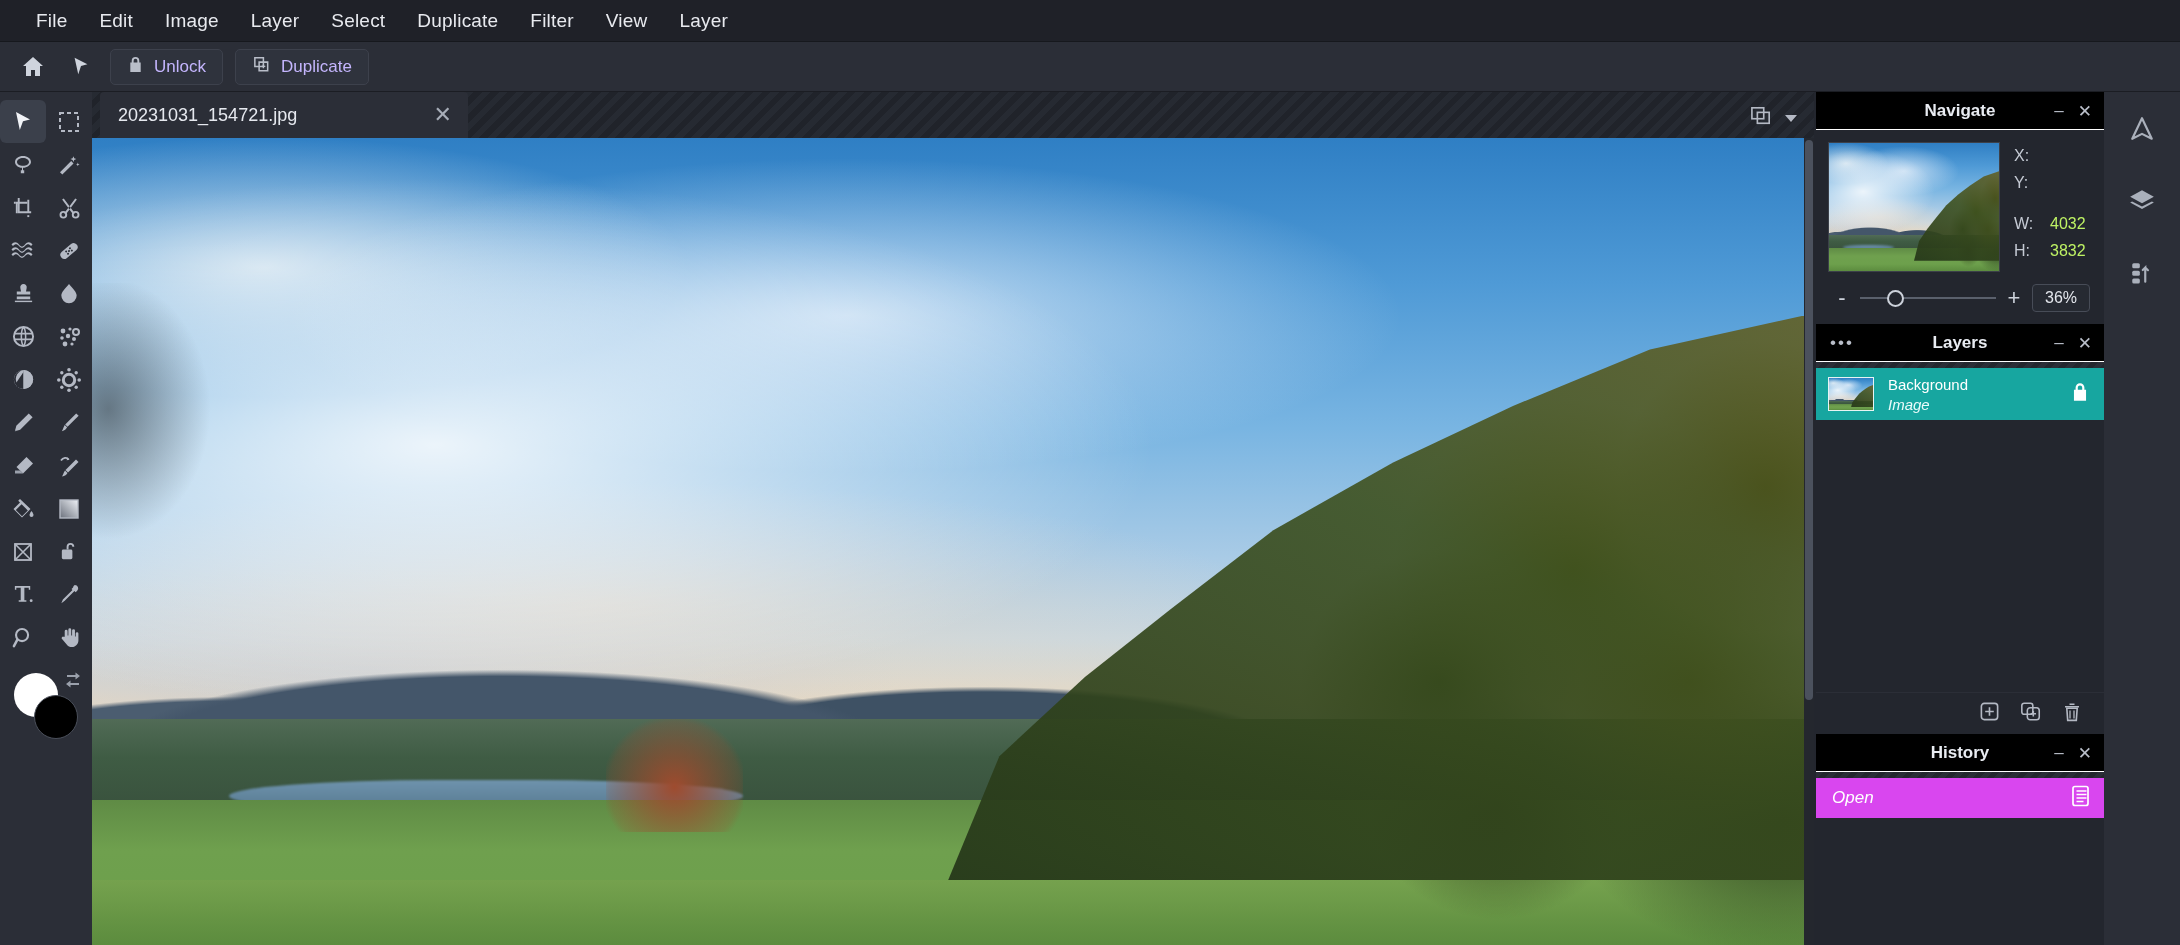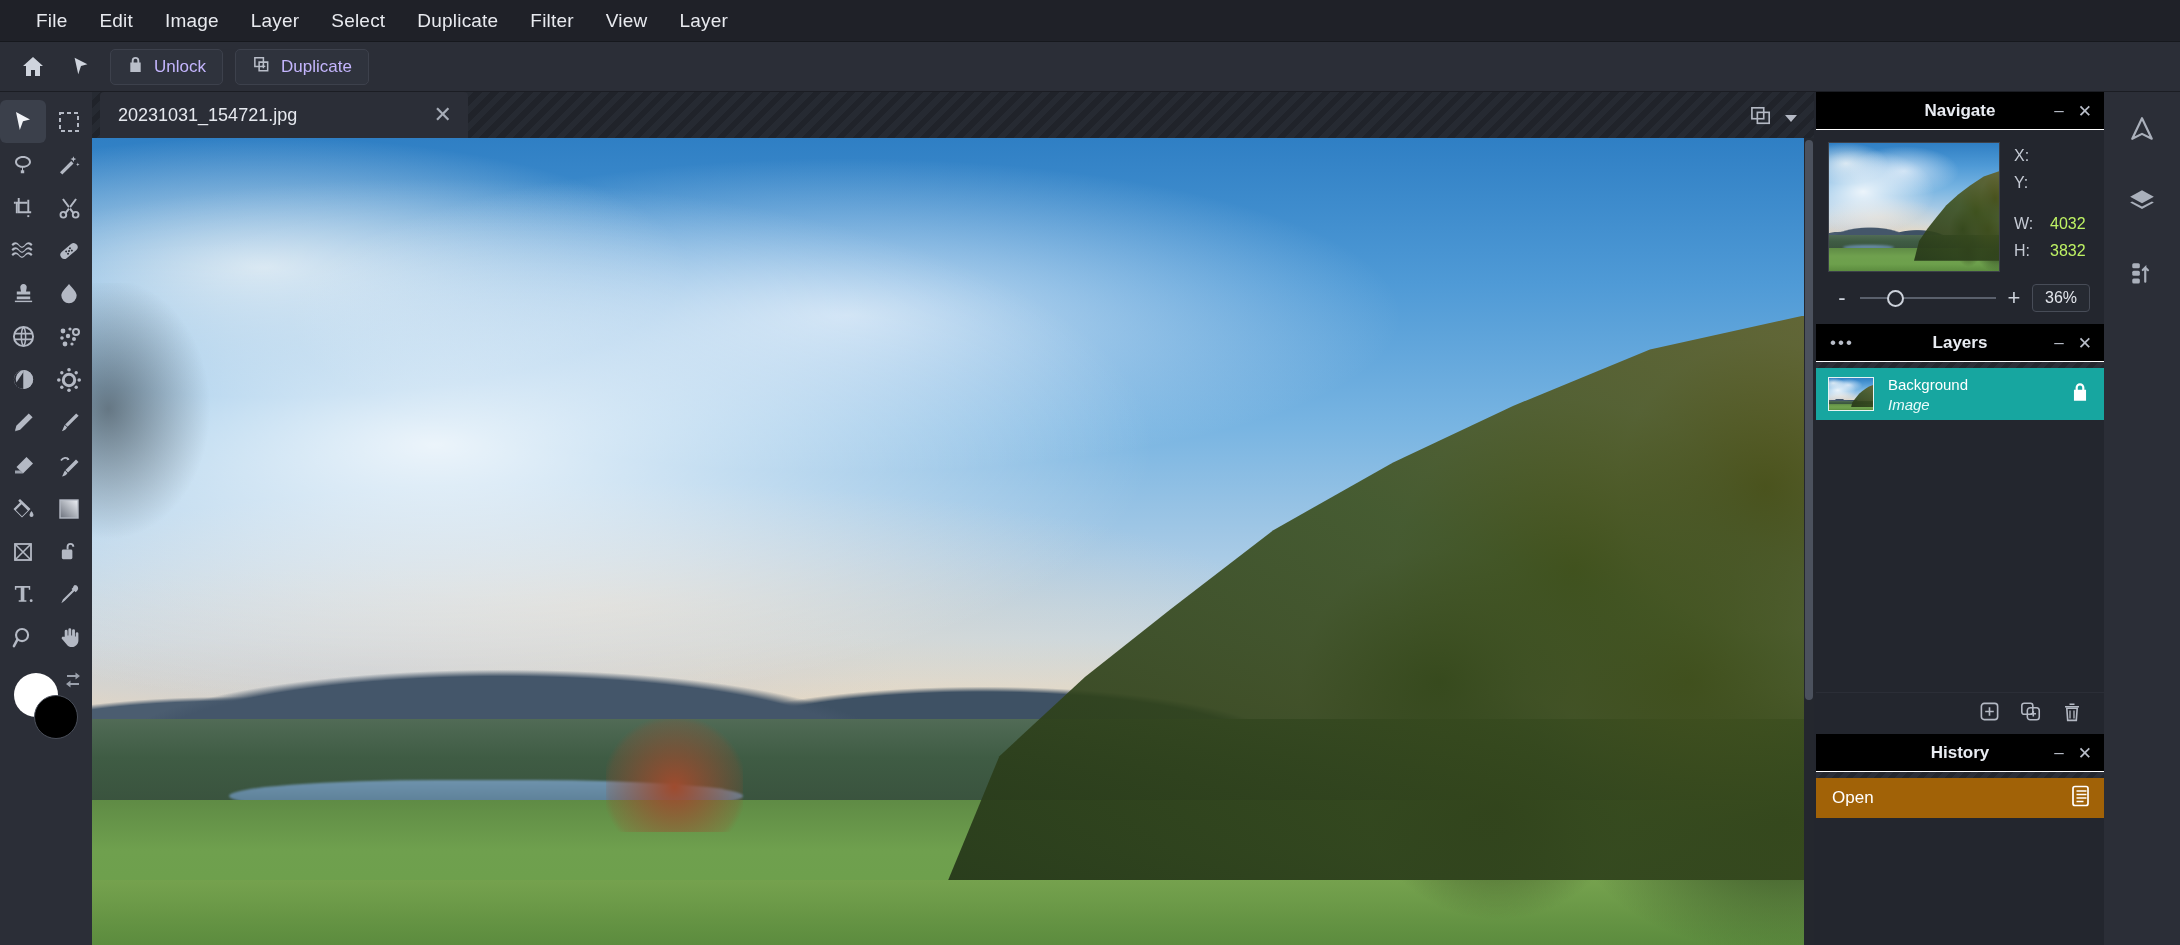--- a/index.html
+++ b/index.html
@@ -616,21 +616,21 @@
     </div>
 
     <div class="panel-head">
       <span class="title">History</span>
       <span class="ctrls">
         <span>–</span>
         <span>✕</span>
       </span>
     </div>
     <div class="layer-strip"></div>
-    <div class="history-row" style="background: #a16207;">
+    <div class="history-row" style="background: #d946ef; font-style: italic;">
       <span class="history-label">Open</span>
       <span>
         <svg width="19" height="22" viewBox="0 0 19 22">
             <rect x="2" y="1.5" width="15" height="19" rx="2" fill="none" stroke="#ffffff" stroke-width="1.7"></rect>
             <path d="M5.5 6h10M5.5 9.5h10M5.5 13h10M5.5 16.5h7" stroke="#ffffff" stroke-width="1.5"></path>
           </svg>
       </span>
     </div>
   </div>
 

